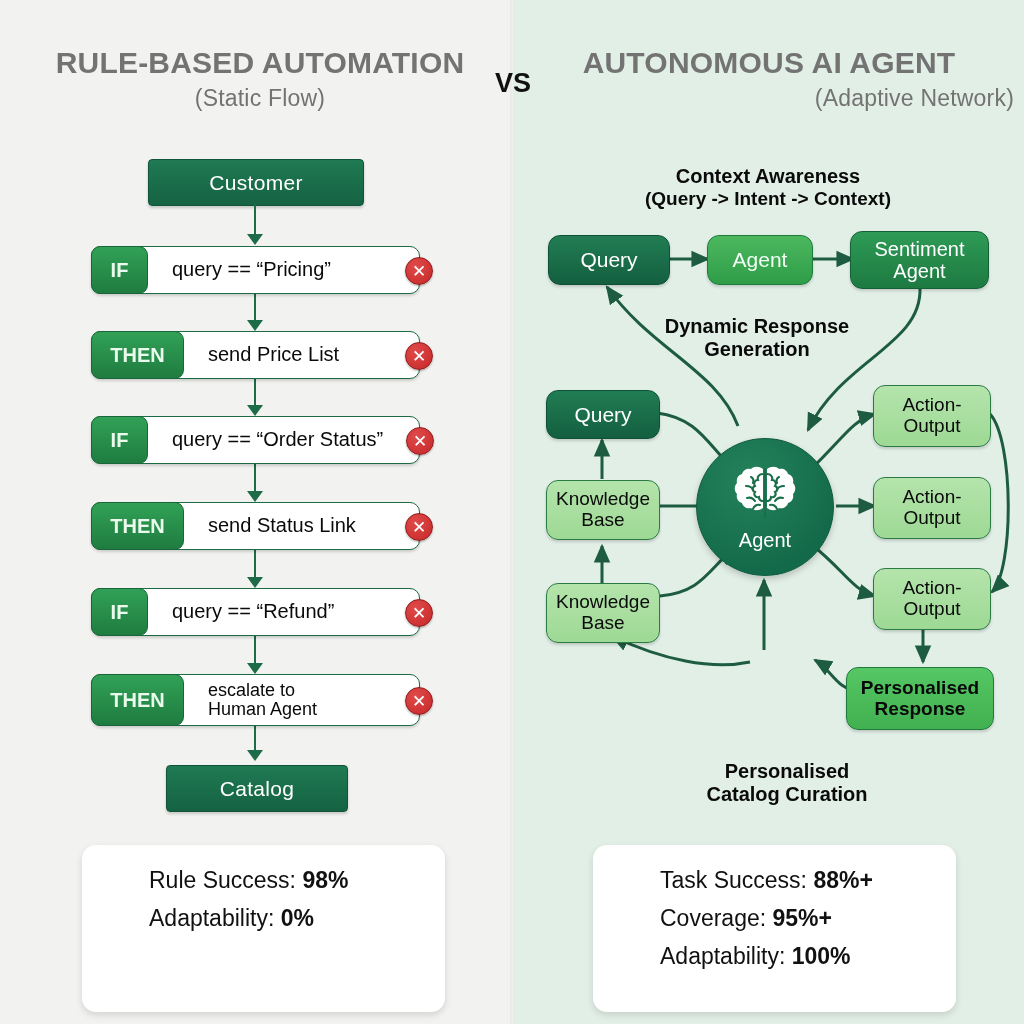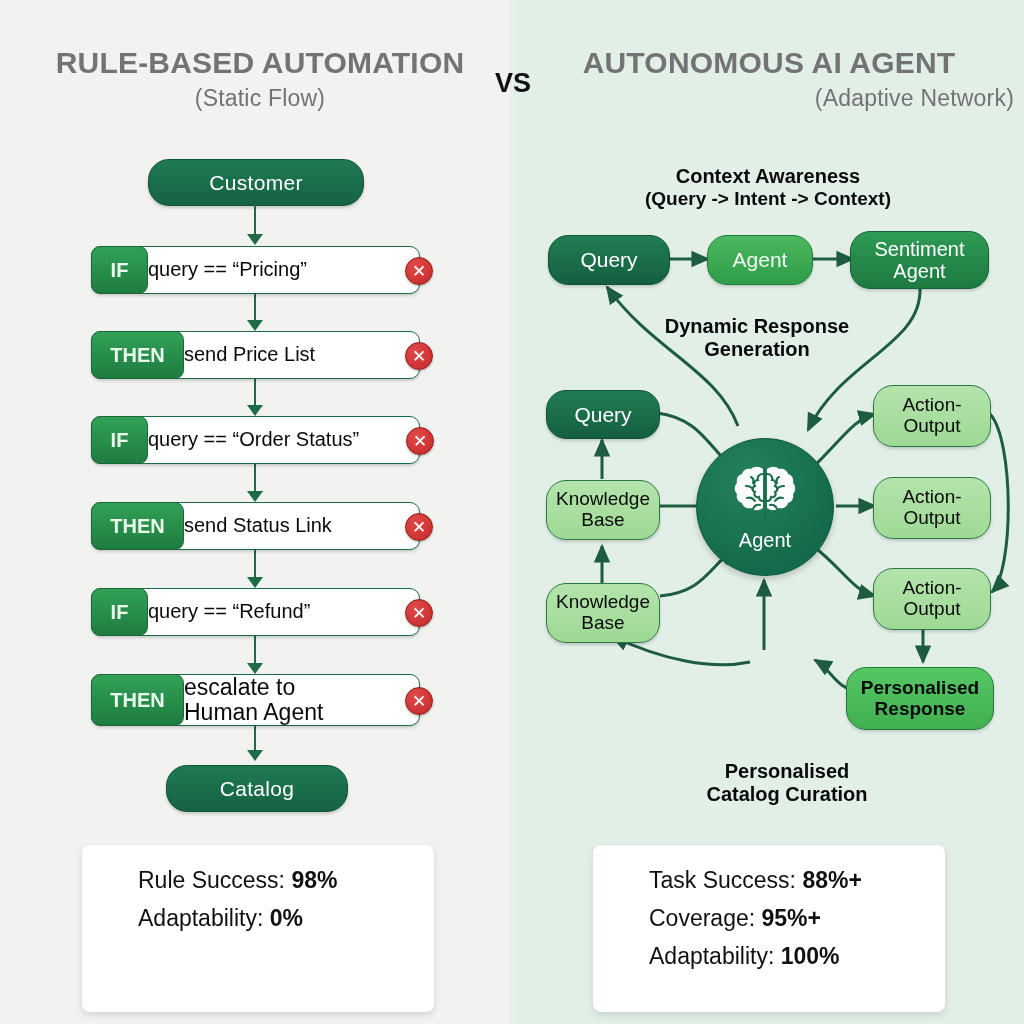--- a/index.html
+++ b/index.html
@@ -22,69 +22,69 @@
           font-weight:bold;letter-spacing:.2px;}
   #title-left{left:10px;top:46px;width:500px;font-size:30px;}
   #subtitle-left{left:10px;top:85px;width:500px;font-size:23px;font-weight:normal;}
   #title-right{left:524px;top:46px;width:490px;font-size:30px;}
   #subtitle-right{left:524px;top:85px;width:490px;font-size:23px;font-weight:normal;text-align:right;}
   #vs-label{position:absolute;left:487px;top:68px;width:52px;text-align:center;
             font-size:27px;font-weight:bold;color:#111;}
 
   
   #flow{position:absolute;left:0;top:0;width:512px;height:1024px;}
-  .term{position:absolute;border-radius:21px;
+  .term{position:absolute;border-radius:4px;
         background:linear-gradient(180deg,#1f7a52 0%,#156243 100%);
         border:1px solid #10543a;
         box-shadow:0 2px 3px rgba(0,0,0,.18);
         color:#ffffff;display:flex;align-items:center;justify-content:center;
         font-size:21px;letter-spacing:.3px;}
   #node-customer{left:148px;top:159px;width:214px;height:45px;}
   #node-catalog{left:166px;top:765px;width:180px;height:45px;}
 
   .rule{position:absolute;height:46px;border-radius:10px;
         background:#ffffff;border:1.5px solid #1b6b45;
         box-shadow:0 2px 3px rgba(0,0,0,.16);
         display:flex;align-items:center;overflow:visible;}
   .rule .tag{height:100%;border-radius:9px 9px 9px 9px;flex:0 0 auto;
         background:linear-gradient(180deg,#31a156 0%,#1f7c40 100%);
         border:1px solid #19663a;
         color:#eafbee;font-size:20px;font-weight:bold;
         display:flex;align-items:center;justify-content:center;
         margin:-1px 0 -1px -1px;box-sizing:content-box;}
   .rule .tag.if{width:55px;}
   .rule .tag.then{width:91px;}
-  .rule .body{flex:1 1 auto;padding-left:0;padding-right:26px;
+  .rule .body{flex:1 1 auto;padding-left:24px;padding-right:26px;
         font-size:20px;color:#0a0a0a;line-height:1.08;}
-  .rule .body.two{font-size:23px;}
+  .rule .body.two{font-size:18px;}
   .xbadge{position:absolute;width:26px;height:26px;border-radius:50%;
         background:radial-gradient(circle at 35% 30%,#e04a4a,#c62828);
         border:1.5px solid #8e1c1c;box-shadow:0 1px 2px rgba(0,0,0,.3);
         display:flex;align-items:center;justify-content:center;
         color:#fff;font-size:17px;font-weight:bold;line-height:1;}
 
   
   .vline{position:absolute;width:2px;background:#1d6b47;left:254px;}
   .vtip{position:absolute;left:247px;width:0;height:0;
         border-left:8px solid transparent;border-right:8px solid transparent;
         border-top:11px solid #1d6b47;}
 
   
-  .statcard{position:absolute;border-radius:8px;background:#ffffff;
+  .statcard{position:absolute;border-radius:14px;background:#ffffff;
         box-shadow:0 3px 7px rgba(0,0,0,.13);
-        padding:16px 0 16px 4px;}
+        padding:16px 0 16px 15px;}
   #stats-left{left:82px;top:845px;width:348px;height:135px;}
   #stats-right{left:593px;top:845px;width:348px;height:135px;}
   .statline{font-size:23px;color:#111;line-height:38px;padding-left:52px;}
   .statline b{font-weight:bold;}
 
   
   #net{position:absolute;left:512px;top:0;width:512px;height:1024px;}
   #net svg.edges{position:absolute;left:0;top:0;width:512px;height:1024px;}
-  .nbox{position:absolute;border-radius:20px;display:flex;align-items:center;
+  .nbox{position:absolute;border-radius:12px;display:flex;align-items:center;
         justify-content:center;text-align:center;line-height:1.1;
         box-shadow:0 2px 3px rgba(0,0,0,.16);}
   .nbox.dk{background:linear-gradient(180deg,#217d53 0%,#145f40 100%);
         border:1.5px solid #0f5138;color:#ffffff;}
   .nbox.mid{background:linear-gradient(180deg,#4cb85e 0%,#2f9c49 100%);
         border:1.5px solid #1f7a3c;color:#f2fff4;}
   .nbox.midd{background:linear-gradient(180deg,#2e9b55 0%,#1d7a41 100%);
         border:1.5px solid #156036;color:#ffffff;}
   .nbox.light{background:linear-gradient(180deg,#b4e4ab 0%,#9ed995 100%);
         border:1.5px solid #2a7a44;color:#0a0a0a;}

